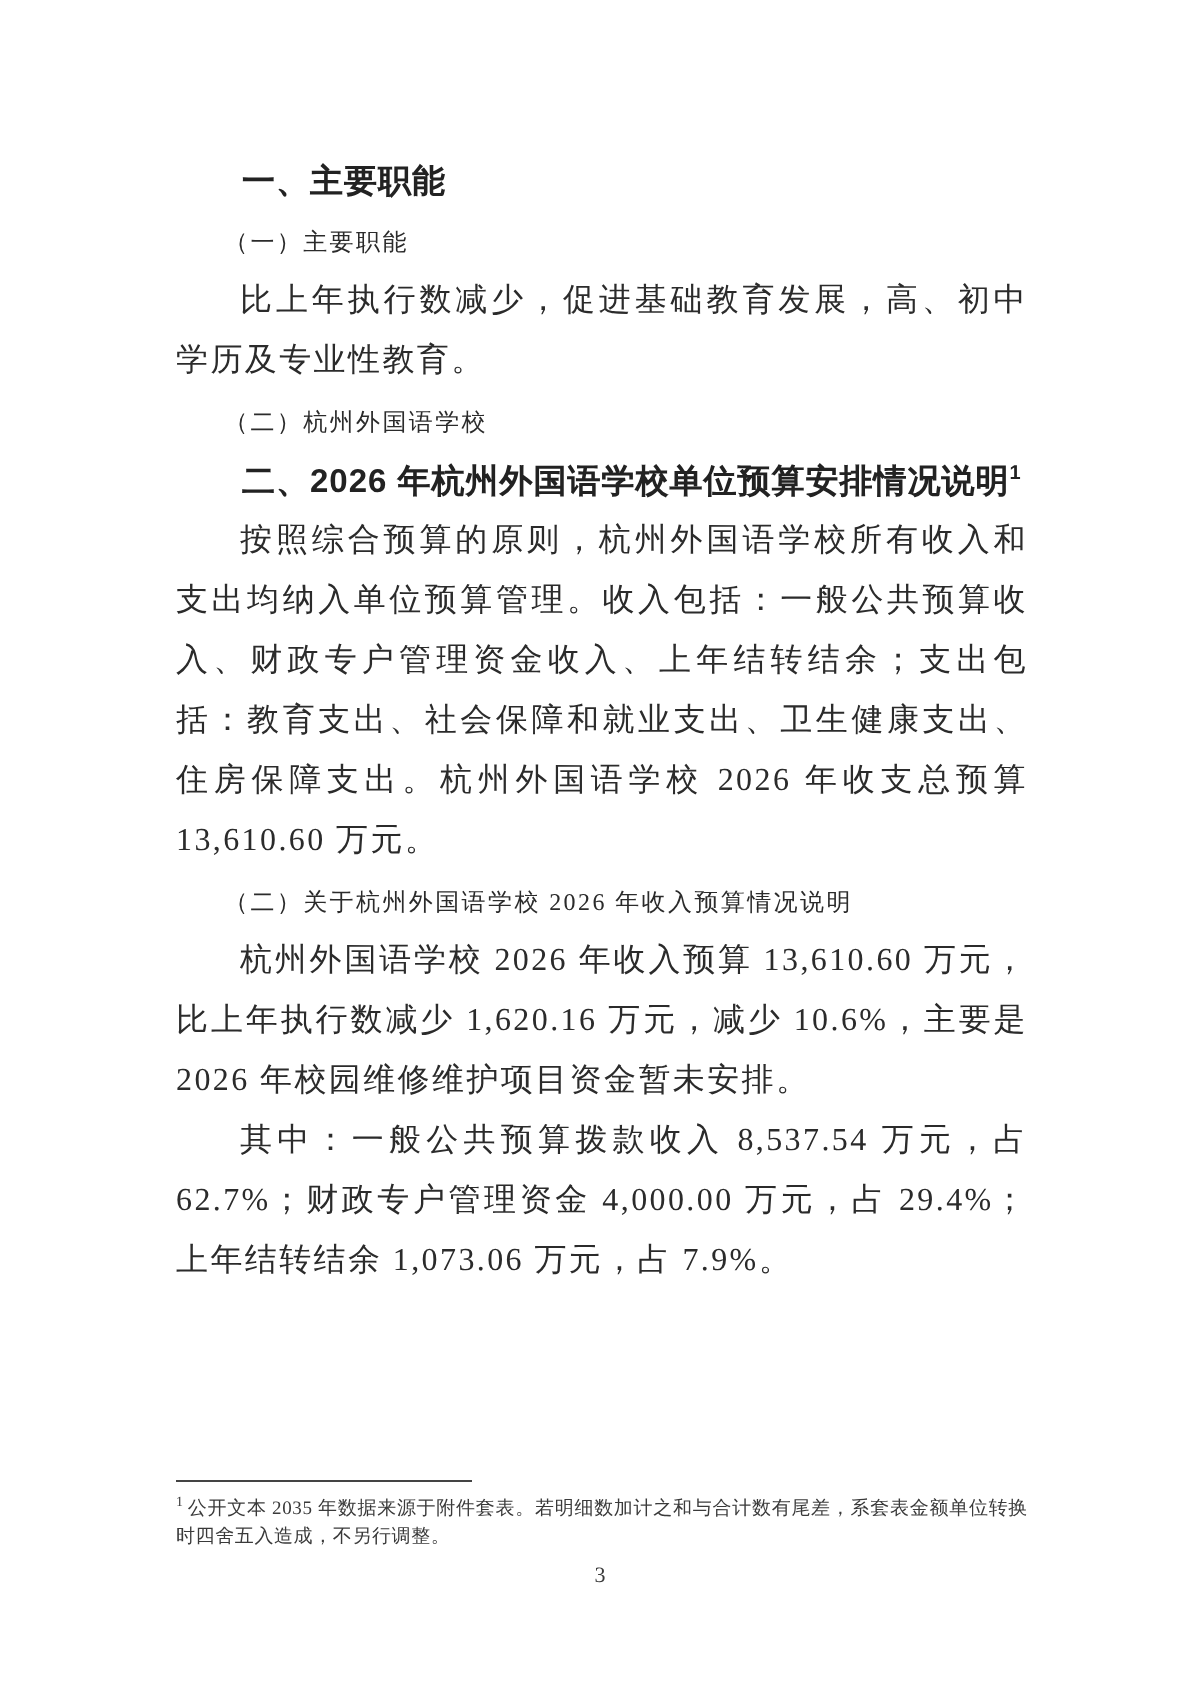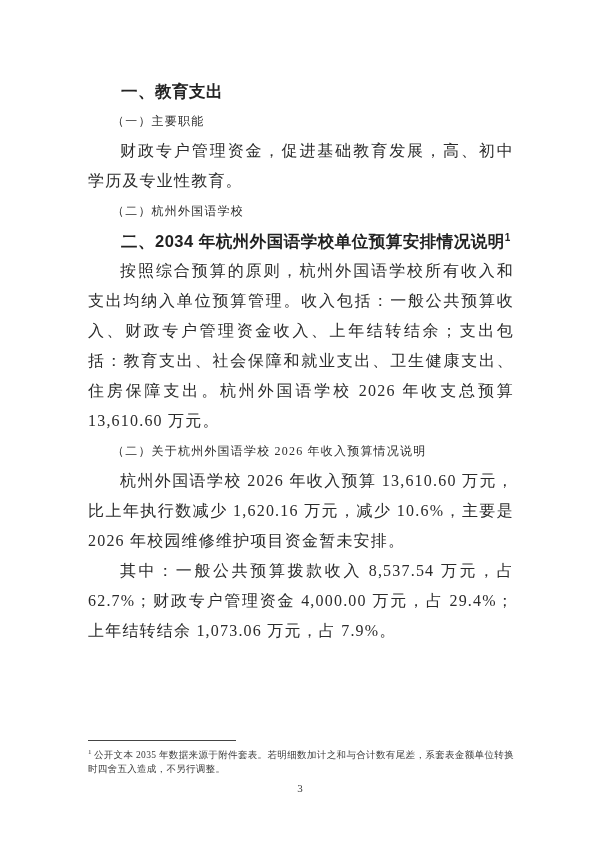--- a/index.html
+++ b/index.html
@@ -87,25 +87,25 @@
     color: #3a3a3a;
   }
 </style>
 </head>
 <body>
 
 <div class="page">
 
   <div class="content">
 
-  <div class="block h1"><span>一、教育支出</span></div>
+  <div class="block h1"><span>一、主要职能</span></div>
       <div class="block h2"><span>（一）主要职能</span></div>
-      <div class="block p"><span>财政专户管理资金，促进基础教育发展，高、初中学历及专业性教育。</span></div>
+      <div class="block p"><span>比上年执行数减少，促进基础教育发展，高、初中学历及专业性教育。</span></div>
       <div class="block h2"><span>（二）杭州外国语学校</span></div>
-      <div class="block h1"><span>二、2034 年杭州外国语学校单位预算安排情况说明</span><sup>1</sup></div>
+      <div class="block h1"><span>二、2026 年杭州外国语学校单位预算安排情况说明</span><sup>1</sup></div>
       <div class="block p"><span>按照综合预算的原则，杭州外国语学校所有收入和支出均纳入单位预算管理。收入包括：一般公共预算收入、财政专户管理资金收入、上年结转结余；支出包括：教育支出、社会保障和就业支出、卫生健康支出、住房保障支出。杭州外国语学校 2026 年收支总预算 13,610.60 万元。</span></div>
       <div class="block h2"><span>（二）关于杭州外国语学校 2026 年收入预算情况说明</span></div>
       <div class="block p"><span>杭州外国语学校 2026 年收入预算 13,610.60 万元，比上年执行数减少 1,620.16 万元，减少 10.6%，主要是 2026 年校园维修维护项目资金暂未安排。</span></div>
       <div class="block p"><span>其中：一般公共预算拨款收入 8,537.54 万元，占 62.7%；财政专户管理资金 4,000.00 万元，占 29.4%；上年结转结余 1,073.06 万元，占 7.9%。</span></div>
     </div>
 
   <div class="footnote-area">
     <div class="footnote-separator"></div>
     <div class="footnote-text"><sup>1</sup><span>公开文本 2035 年数据来源于附件套表。若明细数加计之和与合计数有尾差，系套表金额单位转换时四舍五入造成，不另行调整。</span></div>
   </div>

